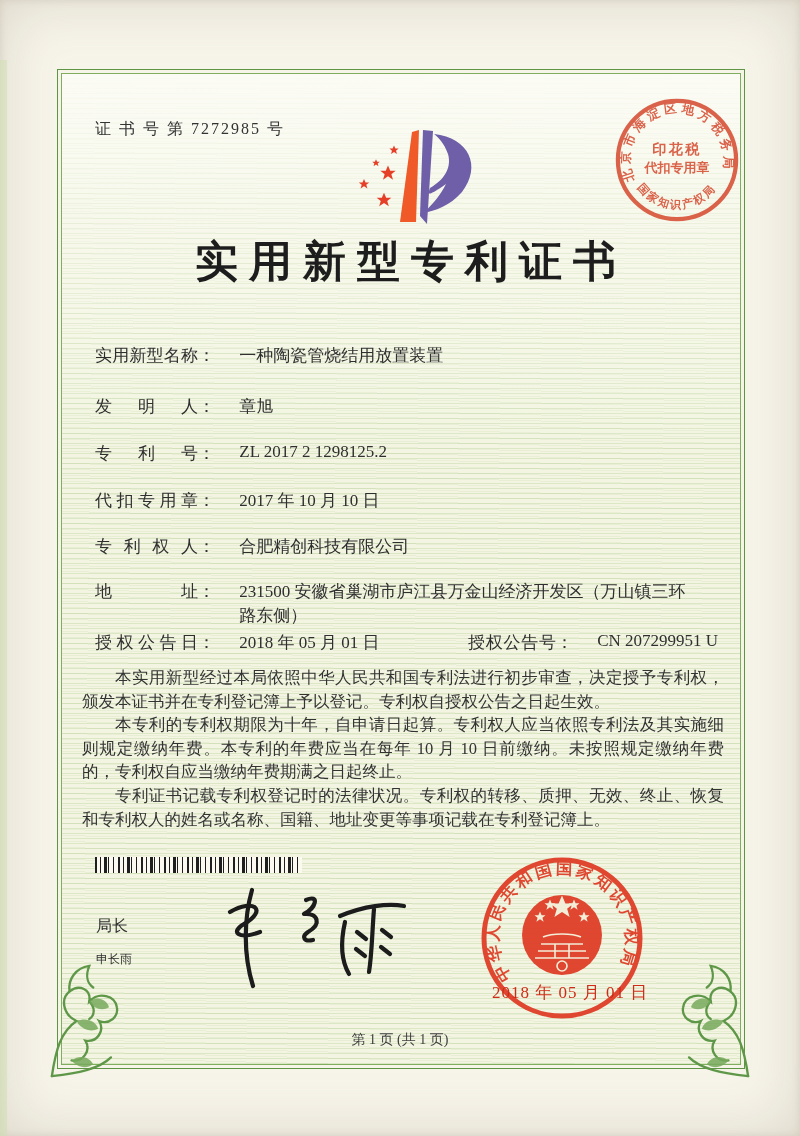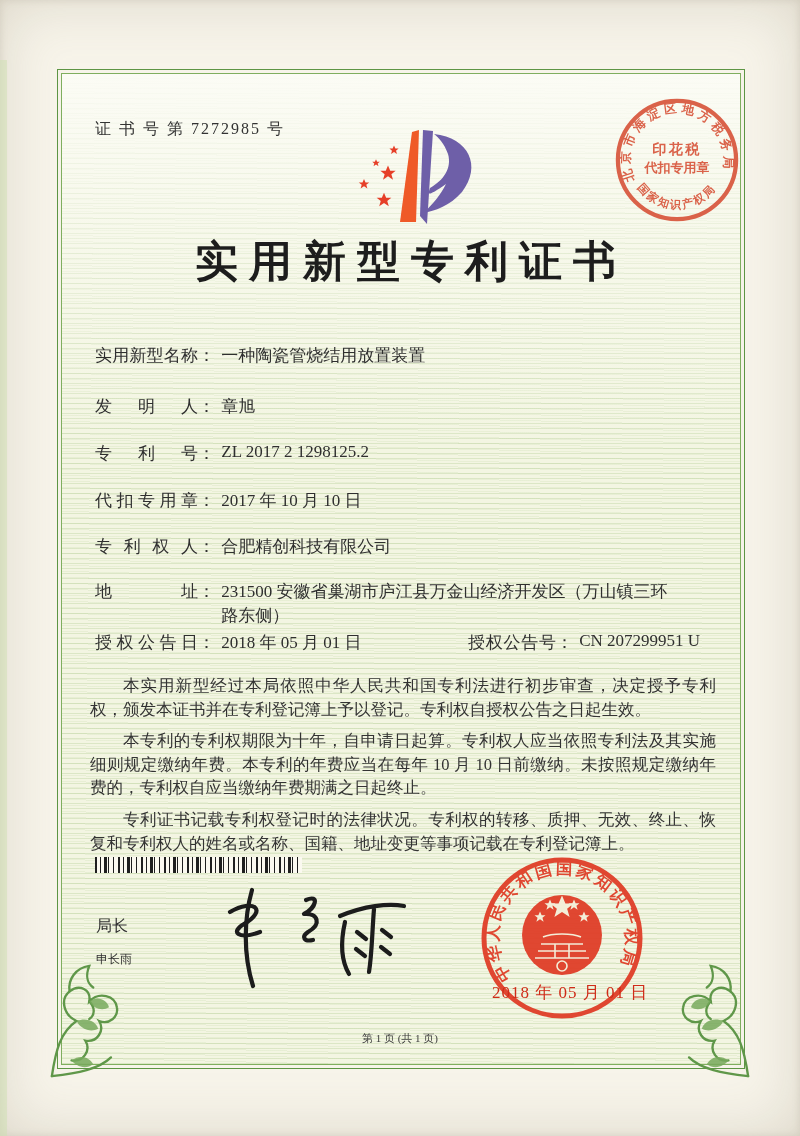--- a/index.html
+++ b/index.html
@@ -28,42 +28,42 @@
 
   .cert-no{position:absolute;left:95px;top:119px;font-size:16px;letter-spacing:2px;color:#333;z-index:5;}
   .logo{position:absolute;left:336px;top:118px;width:158px;height:116px;z-index:5;}
   .title{position:absolute;left:0;top:233px;width:800px;text-align:center;
     font-size:43px;font-weight:bold;letter-spacing:11px;padding-left:11px;color:#1d1d1d;z-index:5;}
 
   .fields{position:absolute;left:95px;top:344px;width:630px;font-size:17px;z-index:5;}
   .f-row{position:absolute;left:0;white-space:nowrap;}
   .f-label{display:inline-block;width:103px;text-align:justify;text-align-last:justify;vertical-align:top;}
   .f-colon{display:inline-block;vertical-align:top;}
-  .f-value{display:inline-block;vertical-align:top;margin-left:2px;}
+  .f-value{display:inline-block;vertical-align:top;margin-left:20px;}
   .f-value.wrap{white-space:normal;width:452px;line-height:24px;}
   .grant-right{position:absolute;left:373px;top:0;white-space:nowrap;}
   .grant-right .f-label{width:88px;}
 
   .paras{position:absolute;left:82px;top:666px;width:642px;z-index:5;
     font-size:16.5px;line-height:23.6px;text-align:justify;color:#333;}
-  .paras p{margin:8px;text-indent:2em;}
+  .paras p{margin:0;text-indent:2em;}
 
   .barcode{position:absolute;left:95px;top:857px;width:207px;height:16px;z-index:5;
     background-color:#fbf9f0;
     background-image:repeating-linear-gradient(90deg,#1f1f1f 0 2px,rgba(0,0,0,0) 2px 5px,#1f1f1f 5px 6px,rgba(0,0,0,0) 6px 9px,#1f1f1f 9px 12px,rgba(0,0,0,0) 12px 13px,#1f1f1f 13px 14px,rgba(0,0,0,0) 14px 18px,#1f1f1f 18px 19px,rgba(0,0,0,0) 19px 23px);}
   .director-title{position:absolute;left:96px;top:916px;font-size:16px;z-index:5;}
   .director-name{position:absolute;left:96px;top:951px;font-size:12px;z-index:5;}
   .signature{position:absolute;left:212px;top:876px;width:205px;height:116px;z-index:6;}
 
   .seal{z-index:7;}
   .tax-seal{position:absolute;left:612px;top:95px;width:130px;height:130px;opacity:.92;}
   .office-seal{position:absolute;left:477px;top:853px;width:170px;height:170px;opacity:.95;}
   .seal-date{position:absolute;left:492px;top:981px;font-size:17px;color:#cf2c18;letter-spacing:1px;z-index:8;}
 
-  .footer{position:absolute;left:0;top:1031px;width:800px;text-align:center;font-size:11px;color:#3d3d3d;z-index:5;}
+  .footer{position:absolute;left:0;top:1031px;width:800px;text-align:center;font-size:14px;color:#3d3d3d;z-index:5;}
 </style>
 </head>
 <body>
 
 <div class="scan-shade"></div>
 <div class="edge-strip"></div>
 
 <div class="frame">
   <div class="frame-inner"></div>
 </div>

